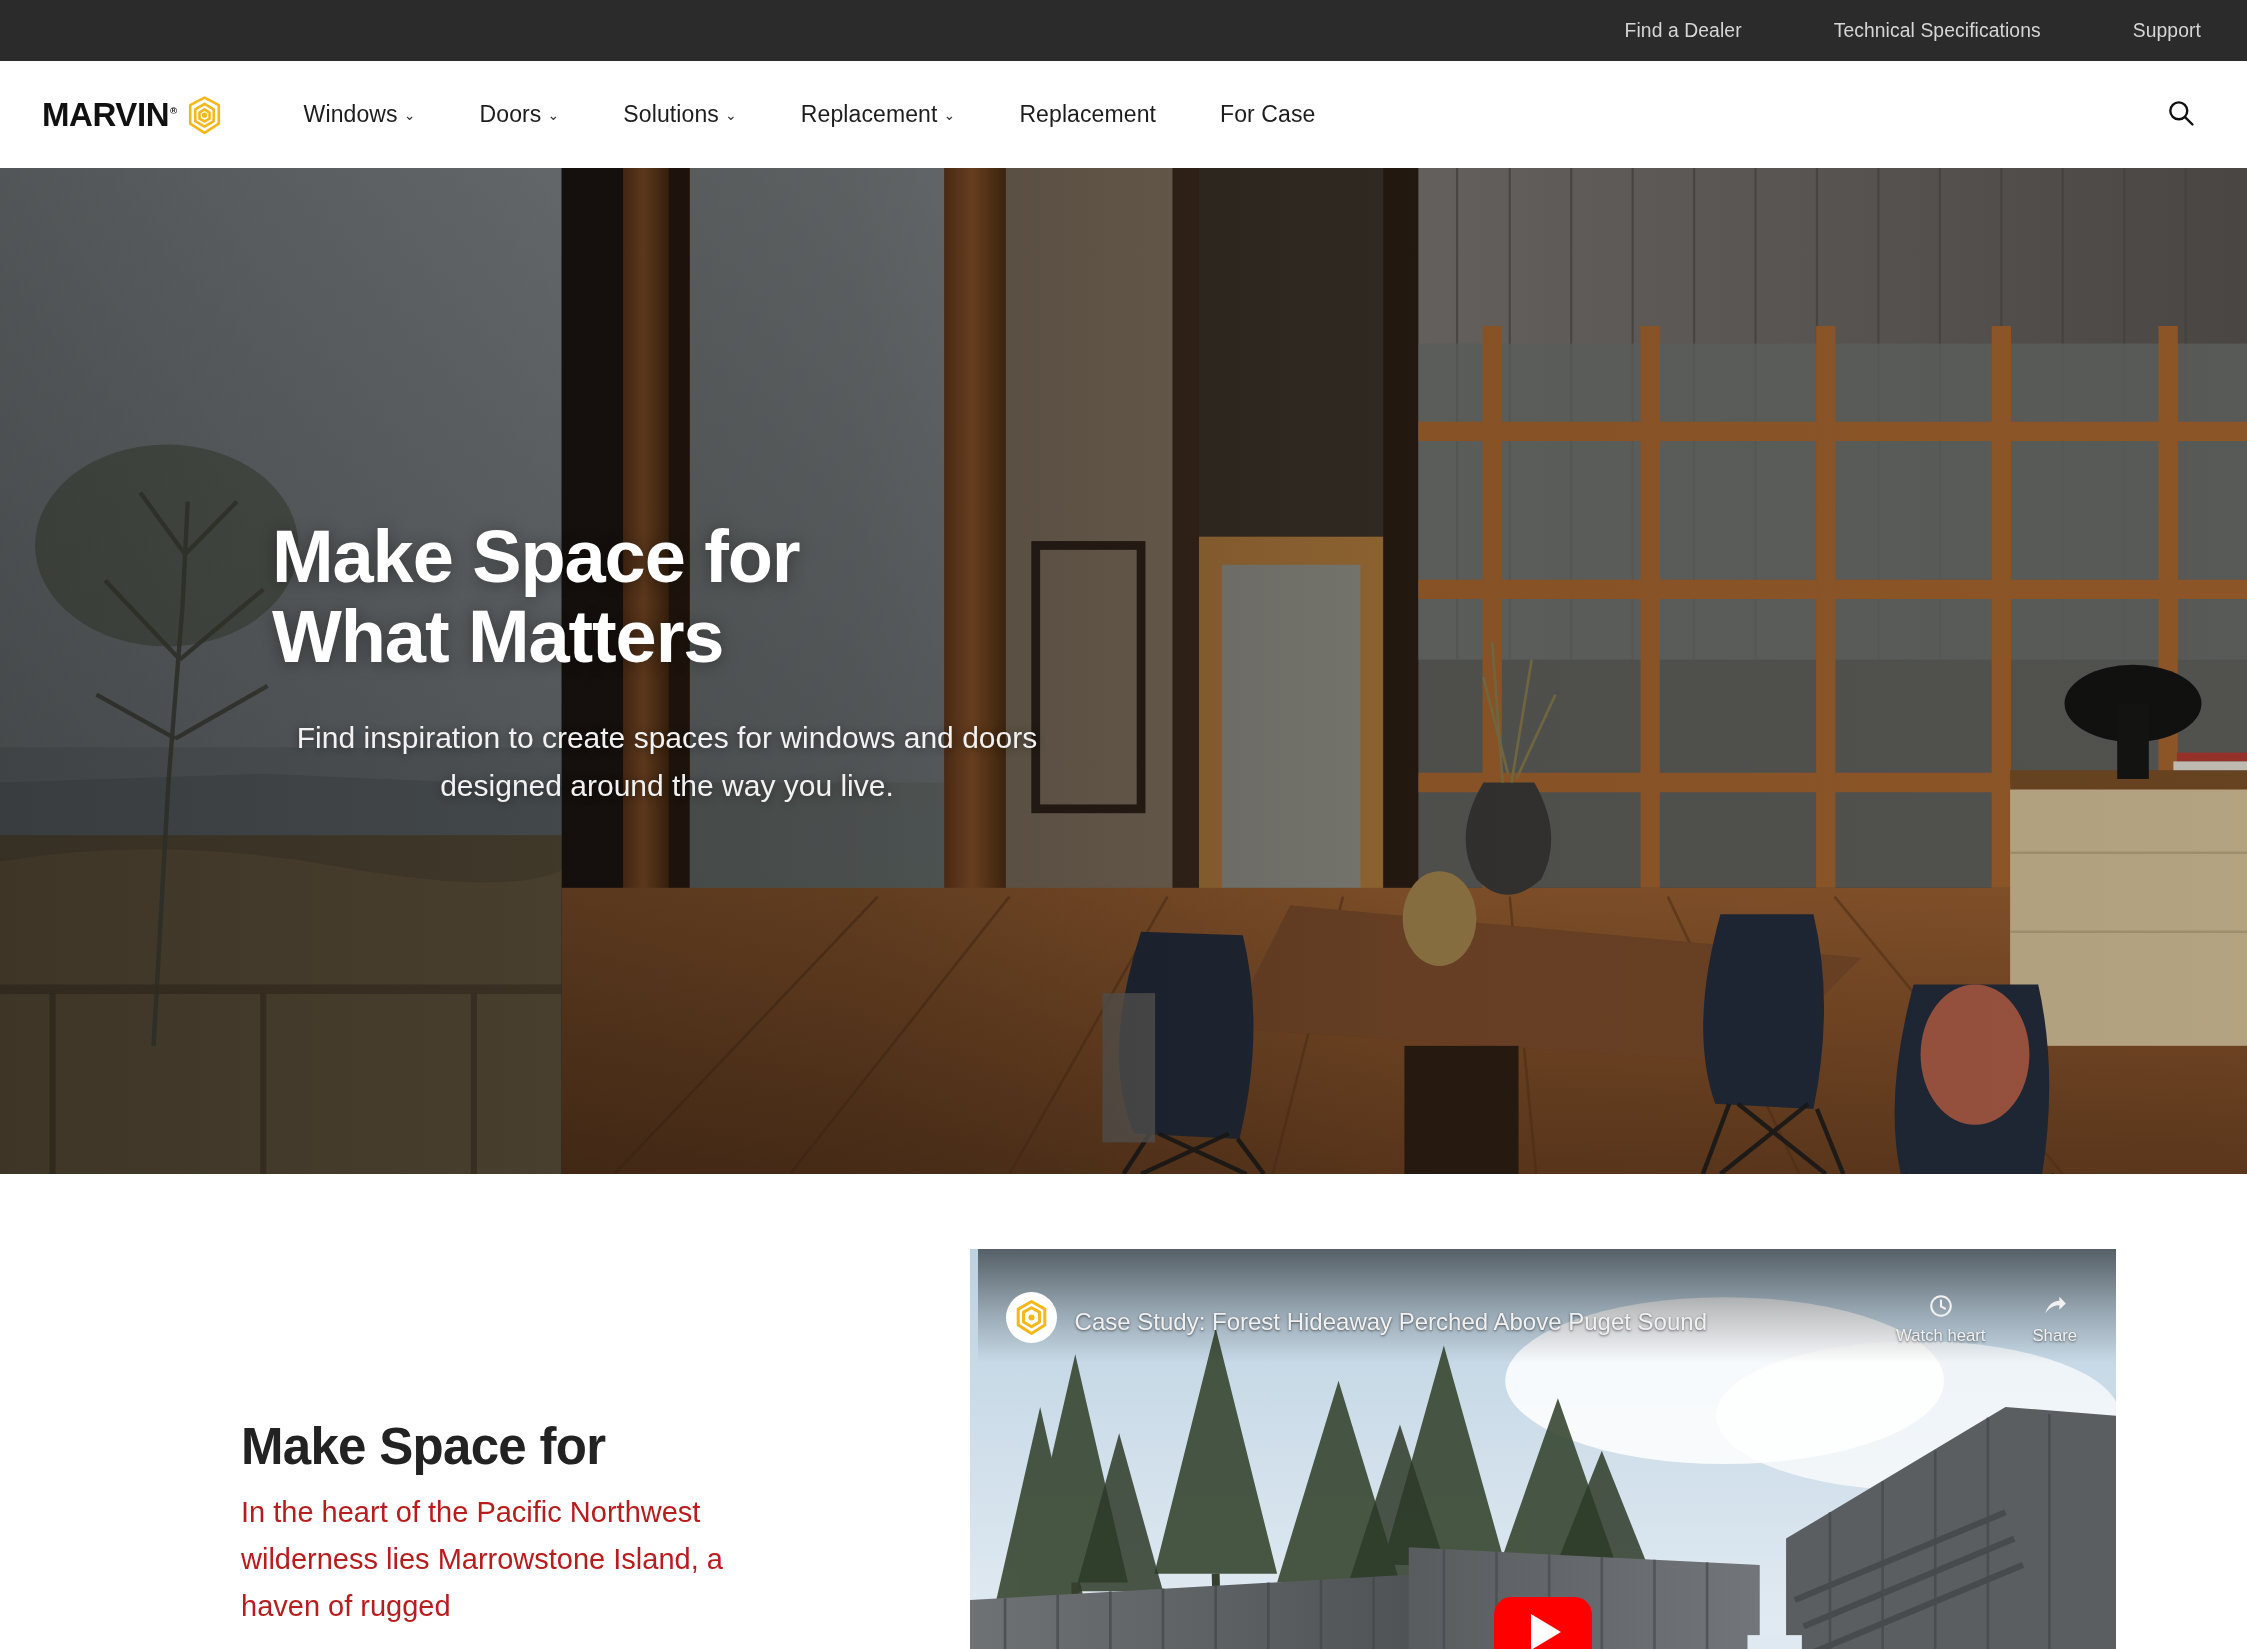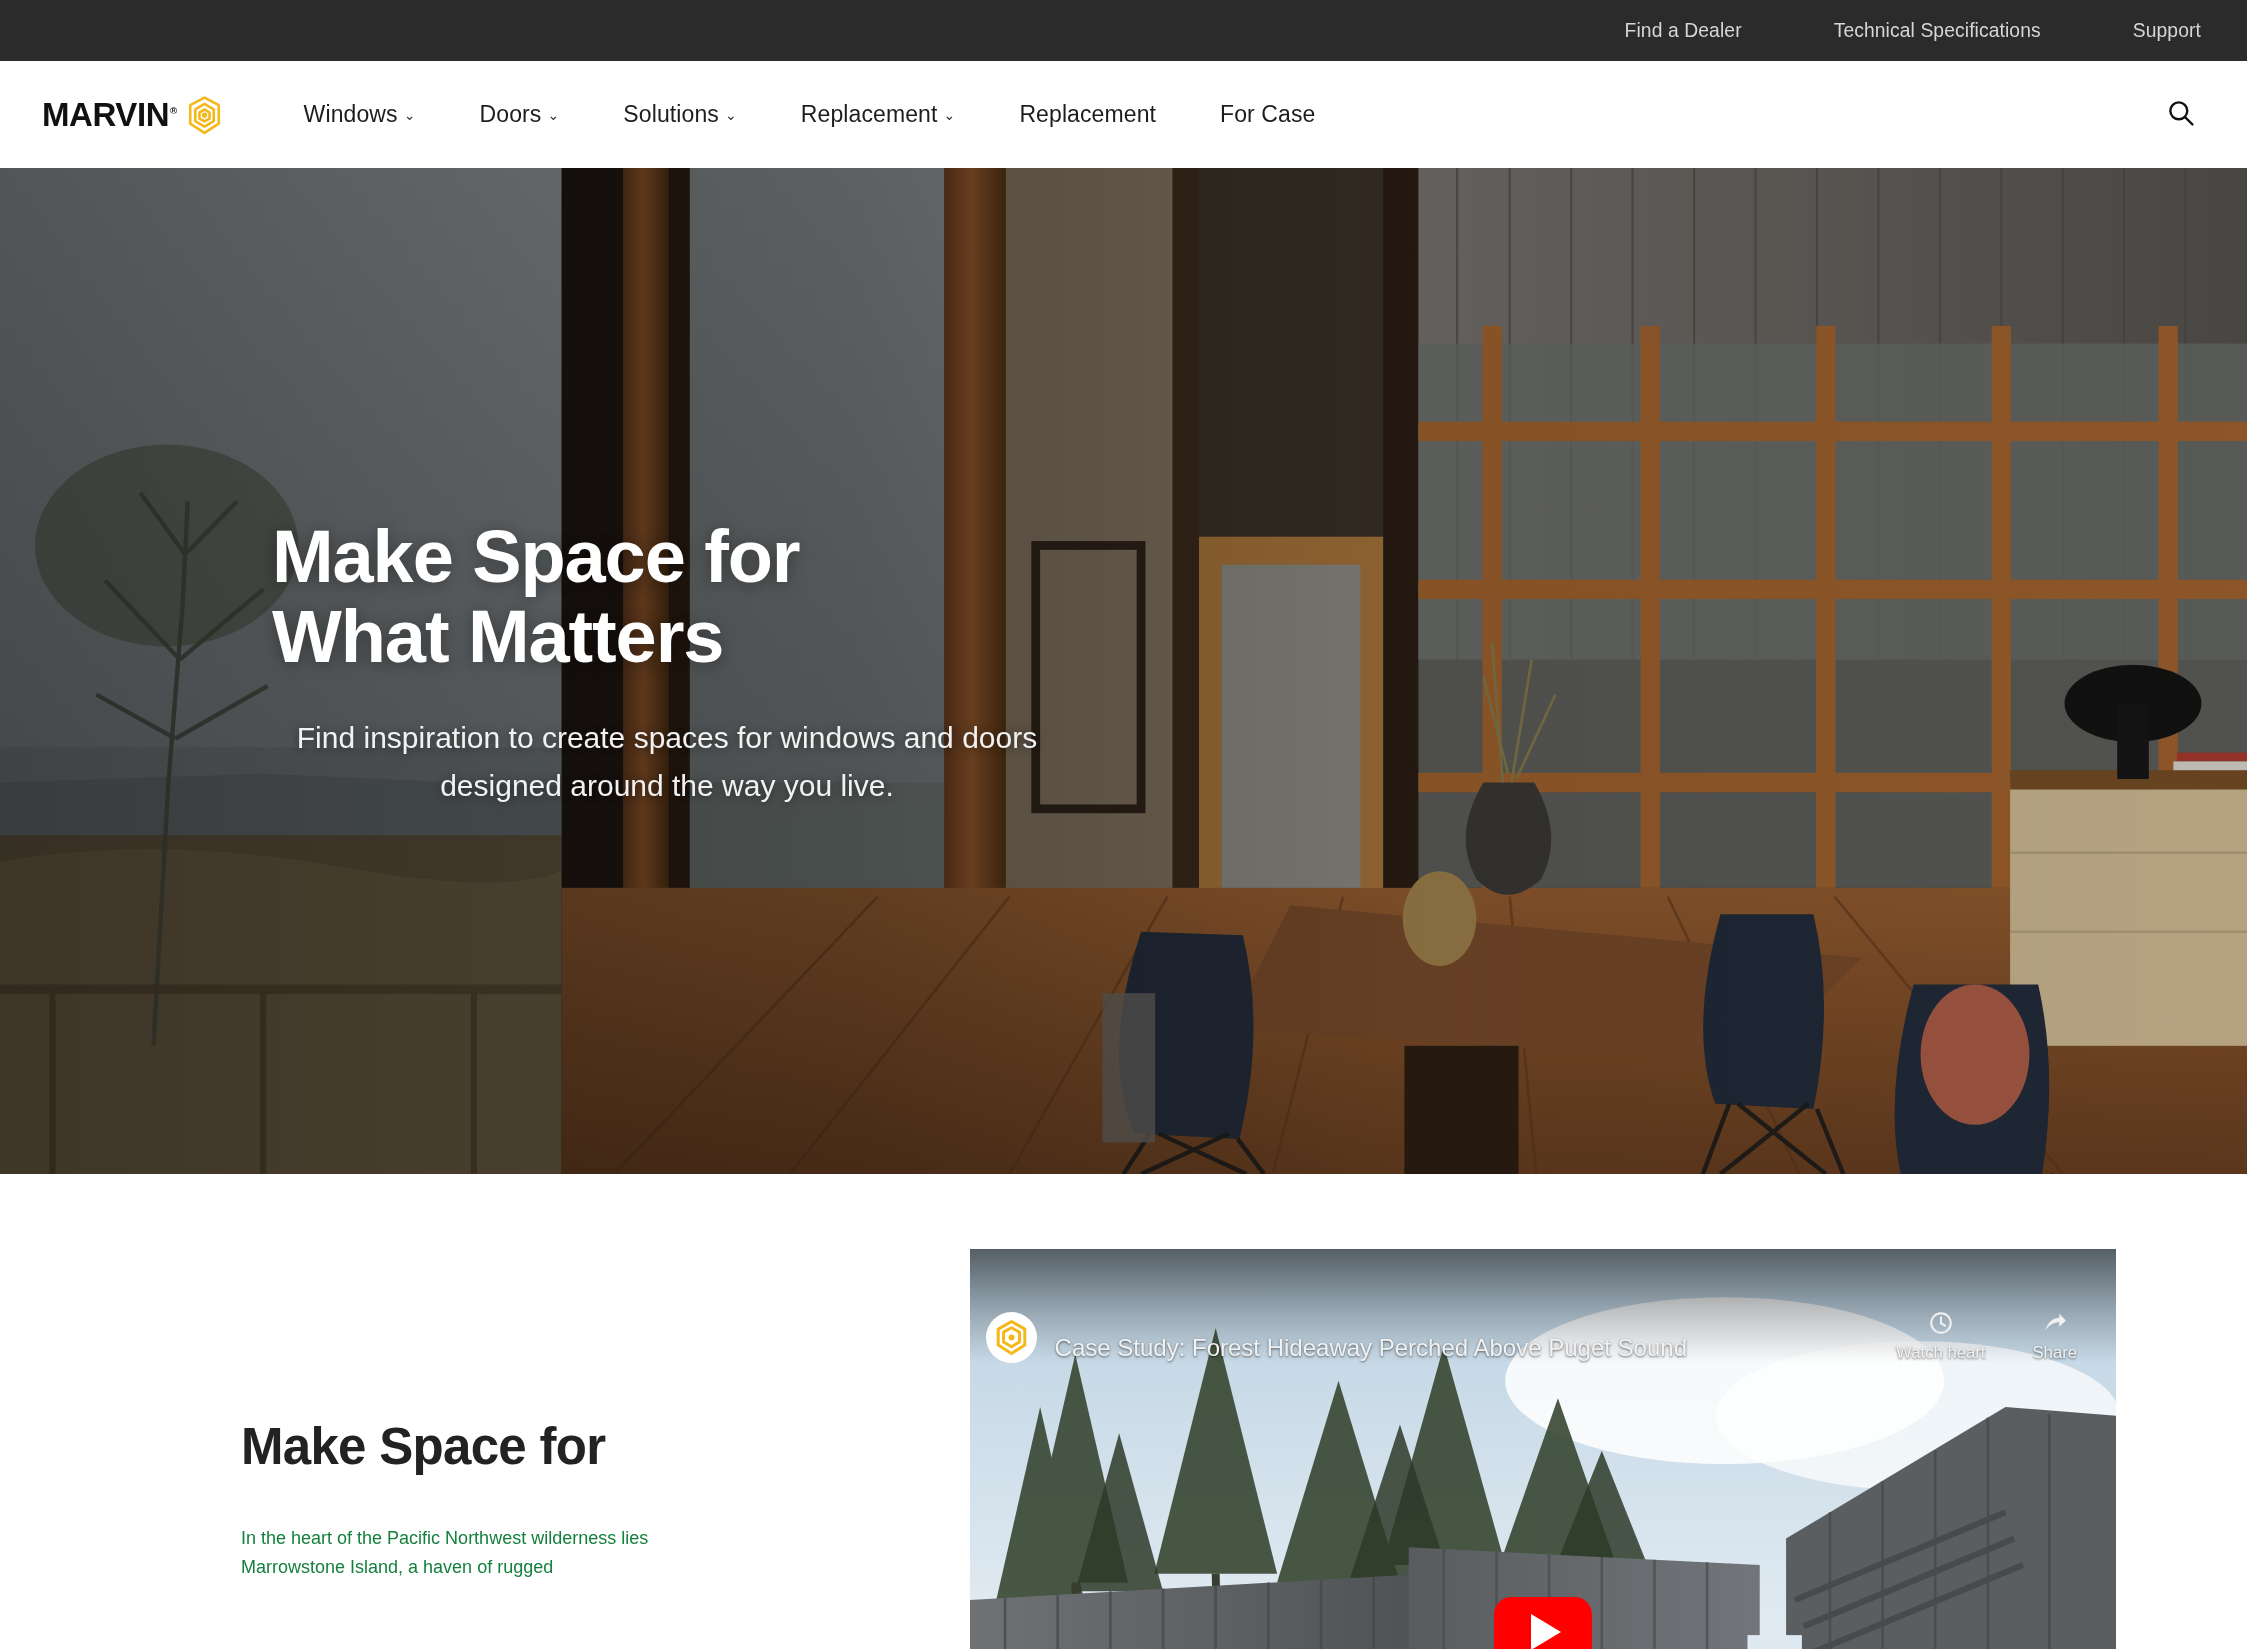--- a/index.html
+++ b/index.html
@@ -152,46 +152,46 @@
     padding-top: 97px;
   }
   .section-title {
     font-size: 51px;
     line-height: 1.12;
     font-weight: 700;
     color: #222222;
     letter-spacing: -0.7px;
   }
   .section-body {
-    margin-top: 49px;
-    font-size: 18px;
+    margin-top: 14px;
+    font-size: 29px;
     line-height: 1.62;
-    color: #15803d;
+    color: #b91c1c;
     max-width: 509px;
   }
 
   
   .video-wrap {
     margin-left: 97px;
     width: 1146px;
     height: 645px;
     position: relative;
     overflow: hidden;
     background: #0b0b0b;
     margin-top: -72px;
   }
   .video-thumb { position: absolute; inset: 0; }
   .video-thumb svg { width: 100%; height: 100%; display: block; }
   .yt-topbar {
     position: absolute;
-    top: 0; left: 0; right: 0;
+    top: 0; left: 8px; right: 0;
     height: 114px;
     display: flex;
-    align-items: flex-end;
-    padding: 23px 39px 0 16px;
+    align-items: center;
+    padding: 23px 39px 0 28px;
     background: linear-gradient(180deg, rgba(0,0,0,.55) 0%, rgba(0,0,0,.22) 55%, rgba(0,0,0,0) 100%);
     z-index: 3;
   }
   .yt-avatar {
     width: 51px; height: 51px;
     border-radius: 50%;
     background: #ffffff;
     display: flex; align-items: center; justify-content: center;
     flex: 0 0 auto;
     margin-top: 0.9px;

